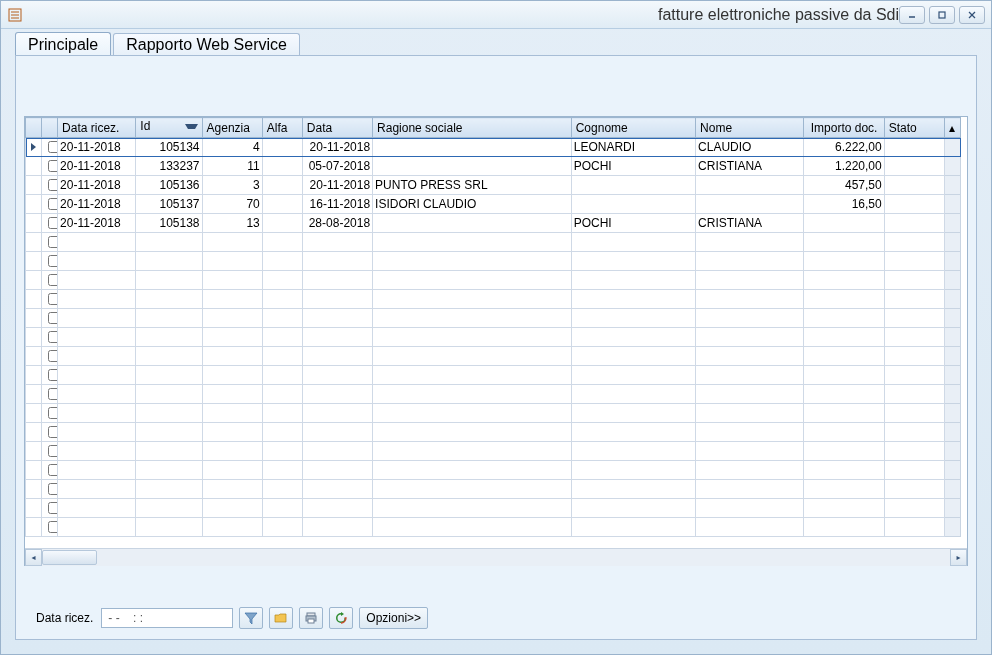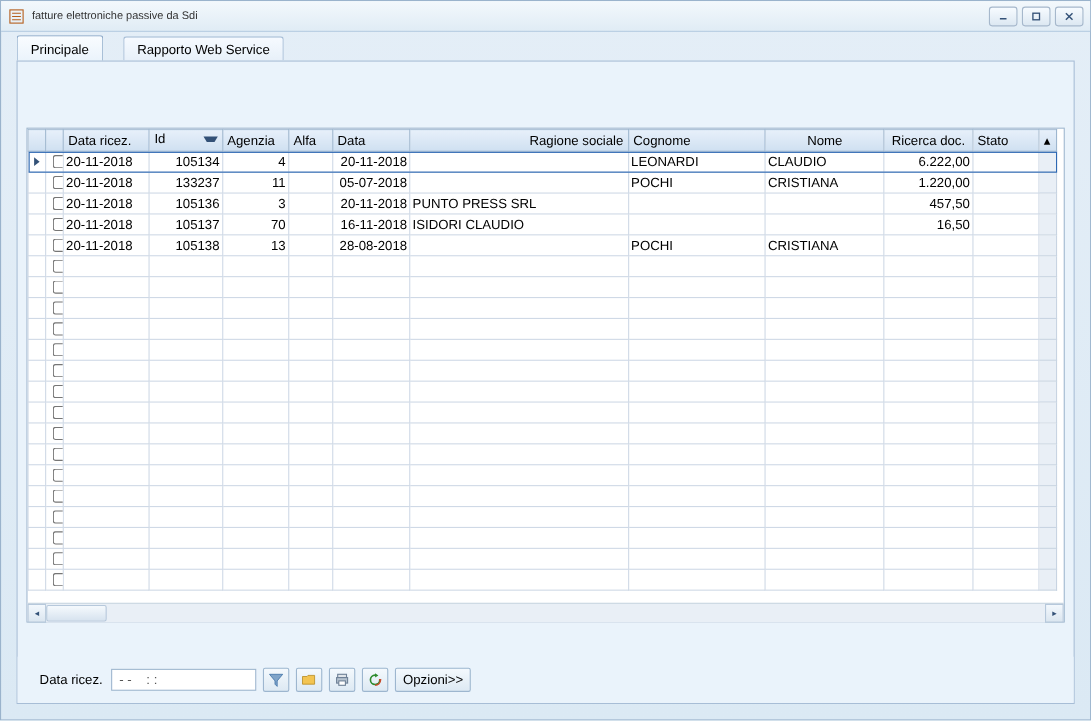--- a/index.html
+++ b/index.html
@@ -27,21 +27,21 @@
     align-items: center;
     padding: 0 6px;
     border-bottom: 1px solid #b6cde2;
   }
   .title-icon {
     width: 16px; height: 16px;
     display: inline-flex; align-items: center; justify-content: center;
     margin-right: 6px;
     color: #b55e1d;
   }
-  .title-text { color: #333; flex: 1; font-size: 10px; }
+  .title-text { color: #333; flex: 1; font-size: 16px; text-align: right; }
   .win-controls { display: flex; gap: 4px; }
   .win-btn {
     width: 26px; height: 18px;
     border: 1px solid #a6b8cc; border-radius: 3px;
     background: linear-gradient(to bottom,#f7fbff,#dce8f2);
     display: inline-flex; align-items: center; justify-content: center;
     font-size: 10px; color: #335177;
   }
 
   .tabs-strip {
@@ -53,22 +53,22 @@
   }
   .tab {
     height: 24px;
     padding: 0 12px;
     display: inline-flex; align-items: center;
     border: 1px solid #a7bdd6;
     border-bottom: none;
     border-top-left-radius: 3px;
     border-top-right-radius: 3px;
     background: linear-gradient(to bottom,#f6faff,#e7f0f9);
-    margin-right: 18px;
-    font-size: 12px;
+    margin-right: 2px;
+    font-size: 16px;
     color: #000;
     position: relative;
     top: 0;
   }
   .tab.selected {
     background: linear-gradient(to bottom,#f9fcff,#eaf3fb);
     border-color:#8fabc9;
     top: 1px;
   }
   .tab.unselected { top:0; height:22px; }
@@ -323,24 +323,24 @@
           </colgroup>
           <thead>
             <tr>
               <th class="gutter-hdr"></th>
               <th class="check-hdr"></th>
               <th>Data ricez.</th>
               <th class="sorted">Id</th>
               <th>Agenzia</th>
               <th>Alfa</th>
               <th>Data</th>
-              <th style="text-align:right">Ragione sociale</th>
+              <th style="text-align:left">Ragione sociale</th>
               <th style="text-align:left">Cognome</th>
-              <th style="text-align:center">Nome</th>
-              <th style="text-align:center">Ricerca doc.</th>
+              <th style="text-align:left">Nome</th>
+              <th style="text-align:center">Importo doc.</th>
               <th>Stato</th>
               <th class="vsb-header vscroll-up"></th>
             </tr>
           </thead>
           <tbody id="grid-body">
               <tr class="selected">
                 <td class="gutter"><span class="row-indicator"></span></td>
                 <td class="check"><input type="checkbox" style=""></td>
                 <td class="left">20-11-2018</td>
                 <td class="right">105134</td>

